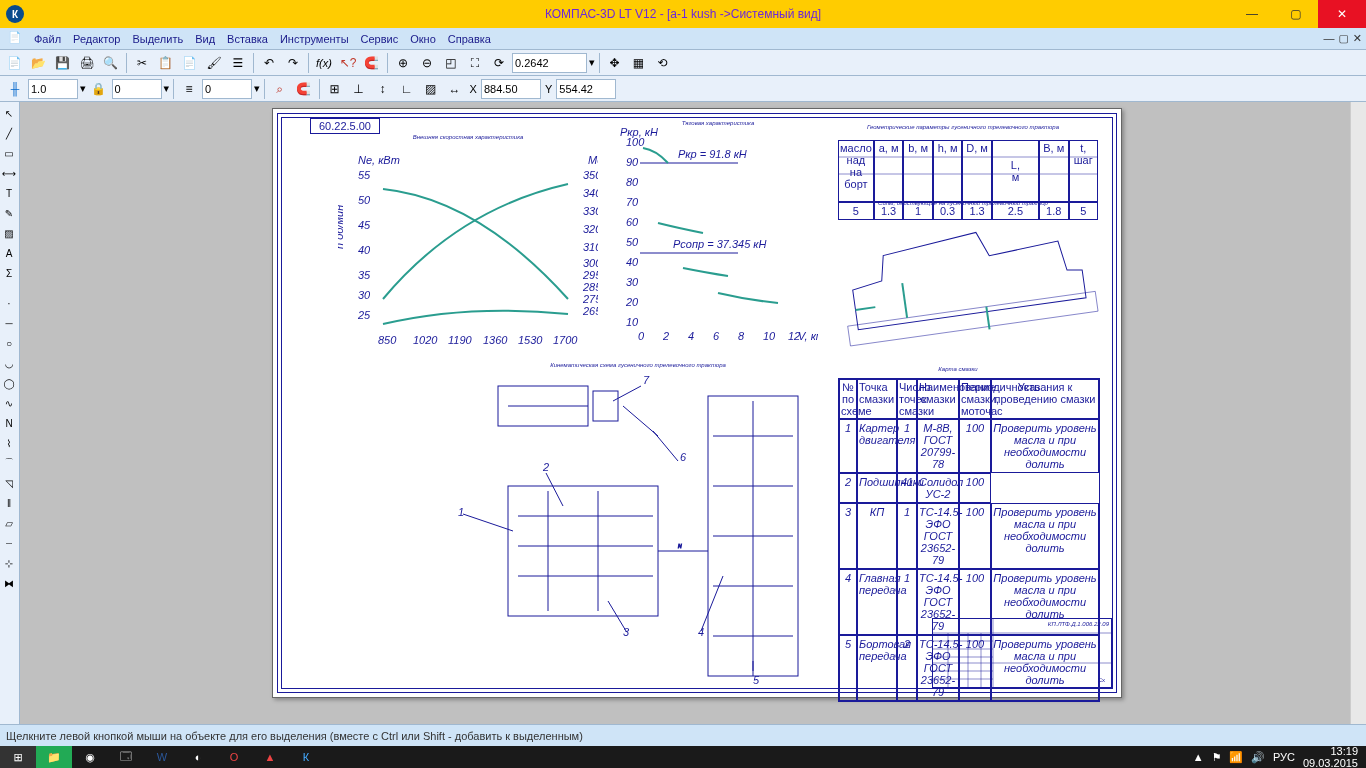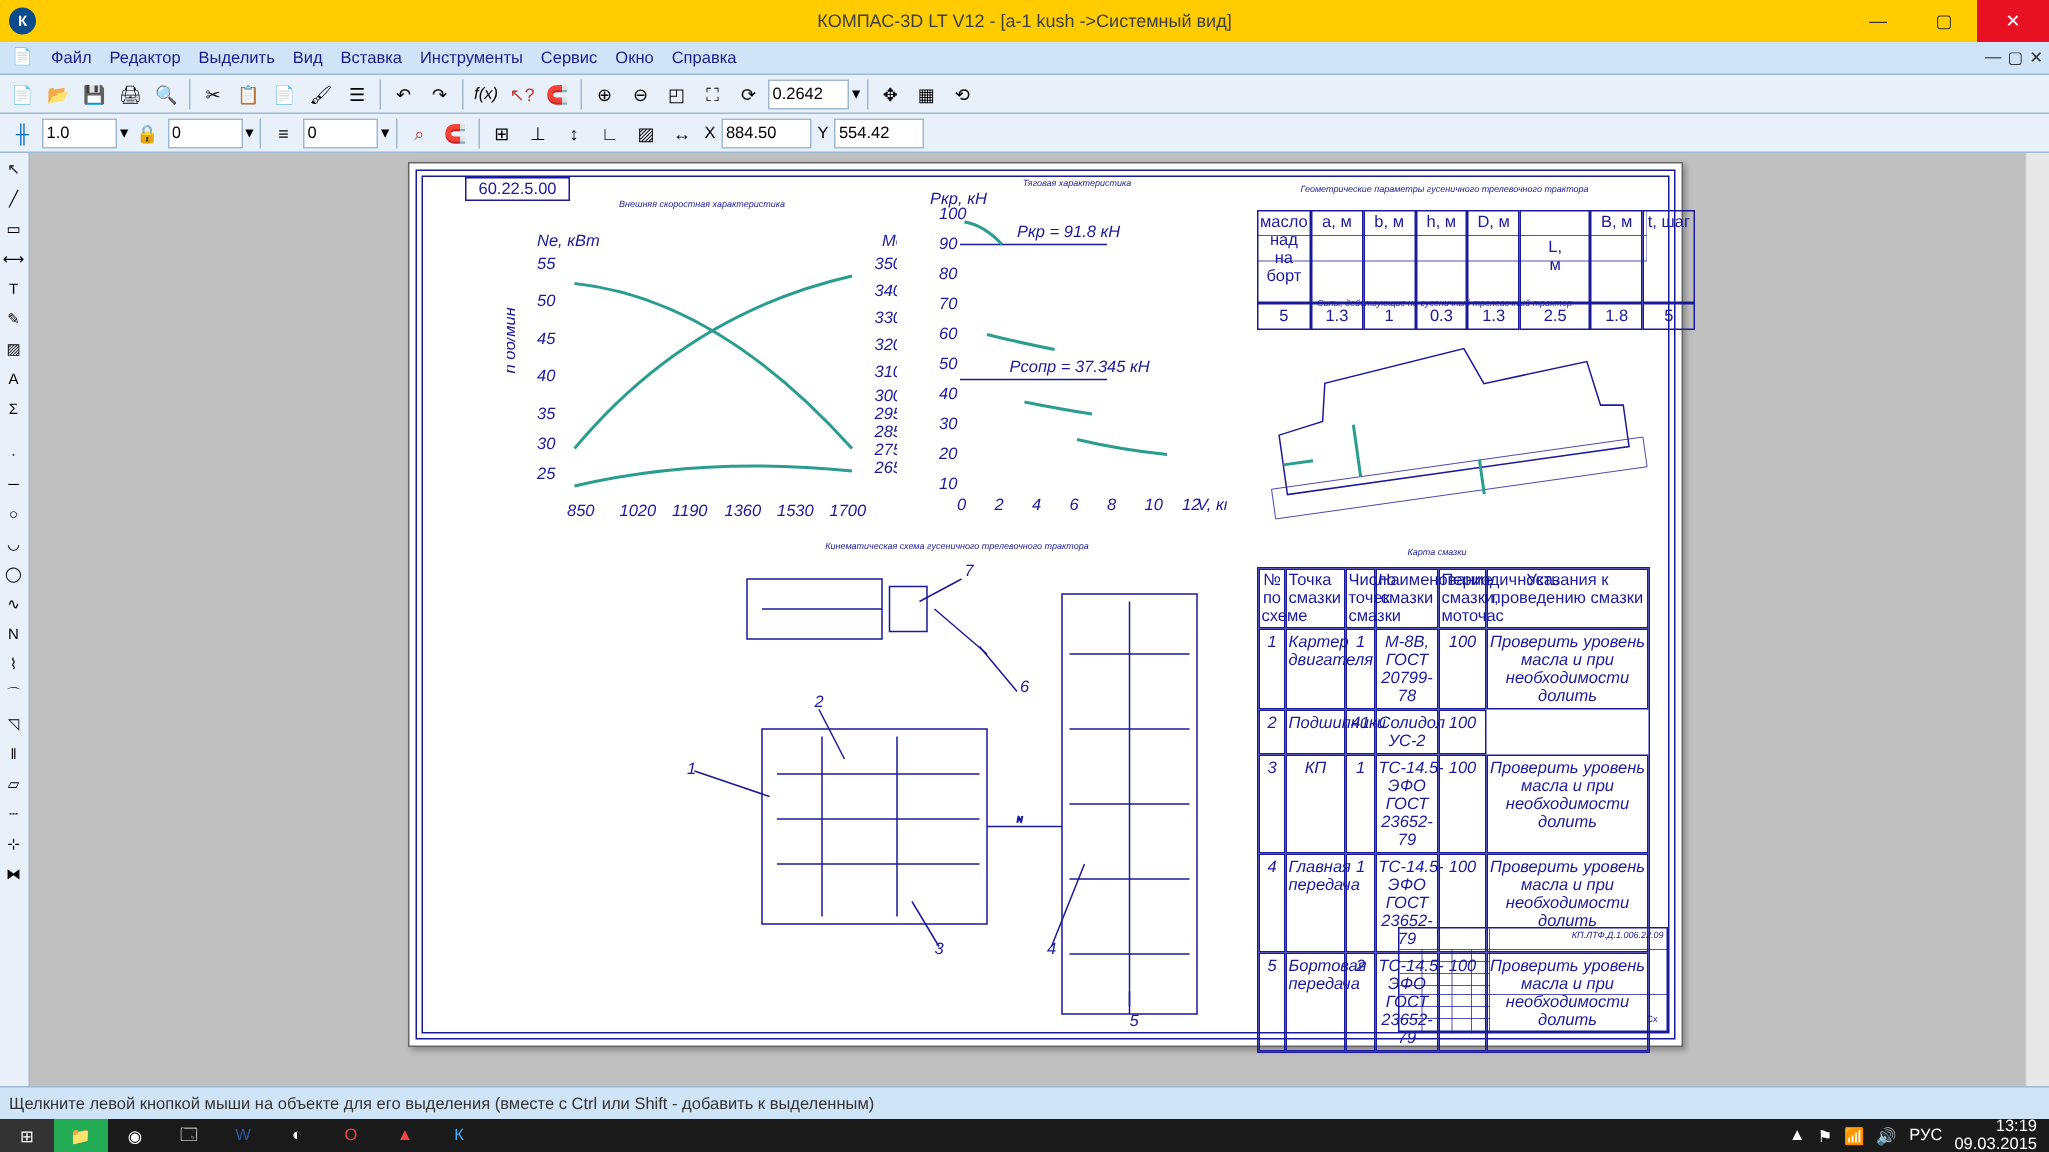--- a/index.html
+++ b/index.html
@@ -1,33 +1,33 @@
 <!DOCTYPE html>
 <html><head>
 <meta charset="utf-8">
 <style>
 *{margin:0;padding:0;box-sizing:border-box;font-family:"Segoe UI",Tahoma,sans-serif;font-size:11px}
 body{width:1366px;height:768px;overflow:hidden;background:#fff;position:relative}
 .titlebar{height:28px;background:#ffcc00;display:flex;align-items:center;position:relative}
 .titlebar-icon{width:18px;height:18px;margin:0 6px;background:#0a4b8c;border-radius:50%;display:flex;align-items:center;justify-content:center;color:#fff;font-size:10px;font-weight:bold}
-.titlebar-title{position:absolute;left:50%;transform:translateX(-50%);color:#404040;font-size:12px}
+.titlebar-title{position:absolute;left:50%;transform:translateX(-50%);color:#6d28d9;font-size:12px}
 .win-controls{margin-left:auto;display:flex;height:100%}
 .win-btn{width:44px;height:100%;display:flex;align-items:center;justify-content:center;font-size:12px;color:#333}
 .win-btn.close{background:#e81123;color:#fff;width:48px}
 .menubar{height:22px;background:#cfe4f7;border-bottom:1px solid #a0b8d0;display:flex;align-items:center;padding:0 4px;position:relative}
 .mb-icon{width:16px;height:16px;margin:0 4px}
 .menu-item{padding:0 6px;color:#1a1a8a;cursor:default}
 .doc-controls{position:absolute;right:4px;display:flex;gap:4px;color:#333}
 .toolbar{height:26px;background:#e8f0fa;border-bottom:1px solid #a0b8d0;display:flex;align-items:center;padding:0 4px;gap:2px}
 .tb-btn{width:22px;height:22px;display:flex;align-items:center;justify-content:center;border:1px solid transparent;font-size:12px}
 .tb-sep{width:1px;height:20px;background:#a0b8d0;margin:0 2px}
 .tb-input{height:20px;border:1px solid #a0b8d0;padding:0 2px;background:#fff}
 .tb-input.sm{width:50px}
 .tb-input.md{width:60px}
-.tb-input.lg{width:54px}
+.tb-input.lg{width:75px}
 .workspace{position:absolute;top:102px;left:0;right:0;bottom:44px;display:flex}
 .tool-palette{width:20px;background:#e8f0fa;border-right:1px solid #a0b8d0;display:flex;flex-direction:column;gap:2px;padding:2px 0}
 .tp-btn{width:18px;height:18px;display:flex;align-items:center;justify-content:center;font-size:10px;border:1px solid transparent}
 .canvas-area{flex:1;background:#c0c0c0;position:relative;overflow:hidden}
 .drawing{position:absolute;left:252px;top:6px;width:850px;height:590px;background:#fff;border:1px solid #666;box-shadow:2px 2px 4px rgba(0,0,0,.3)}
 .frame{position:absolute;inset:8px;border:1px solid #1a1a9a}
 .frame-inner{position:absolute;inset:4px;border:1px solid #1a1a9a}
 .dbox{position:absolute;font-size:6px;color:#1a1a9a}
 .dtitle{font-style:italic;text-align:center}
 .scroll-v{width:16px;background:#e8e8e8;border-left:1px solid #ccc}
@@ -240,21 +240,21 @@
           <path class="chart-line" d="M65,140 Q90,145 110,148"></path>
           <path class="chart-line" d="M100,165 Q130,172 160,175"></path>
         </svg>
 
         <div class="dbox dtitle" style="left:555px;top:10px;width:260px">Геометрические параметры гусеничного трелевочного трактора</div>
         <svg style="position:absolute;left:560px;top:26px" width="260" height="40">
           <rect class="table-cell" x="0" y="0" width="260" height="34"></rect>
           <line class="table-cell" x1="0" y1="17" x2="260" y2="17"></line>
           <g class="tech-text"></g>
         </svg>
-        <div class="dbox" style="left:560px;top:26px;width:292px;display:grid;grid-template-columns:repeat(8,1fr);font-size:4.5px;text-align:center">
+        <div class="dbox" style="left:560px;top:26px;width:260px;display:grid;grid-template-columns:repeat(8,1fr);font-size:4.5px;text-align:center">
           <div style="border:0.5px solid #1a1a9a;padding:1px">масло над на борт</div>
           <div style="border:0.5px solid #1a1a9a;padding:1px">a, м</div>
           <div style="border:0.5px solid #1a1a9a;padding:1px">b, м</div>
           <div style="border:0.5px solid #1a1a9a;padding:1px">h, м</div>
           <div style="border:0.5px solid #1a1a9a;padding:1px">D, м</div>
           <div style="border:0.5px solid #1a1a9a;padding:18px">L, м</div>
           <div style="border:0.5px solid #1a1a9a;padding:1px">B, м</div>
           <div style="border:0.5px solid #1a1a9a;padding:1px">t, шаг</div>
           <div style="border:0.5px solid #1a1a9a;padding:2px">5</div>
           <div style="border:0.5px solid #1a1a9a;padding:2px">1.3</div>

